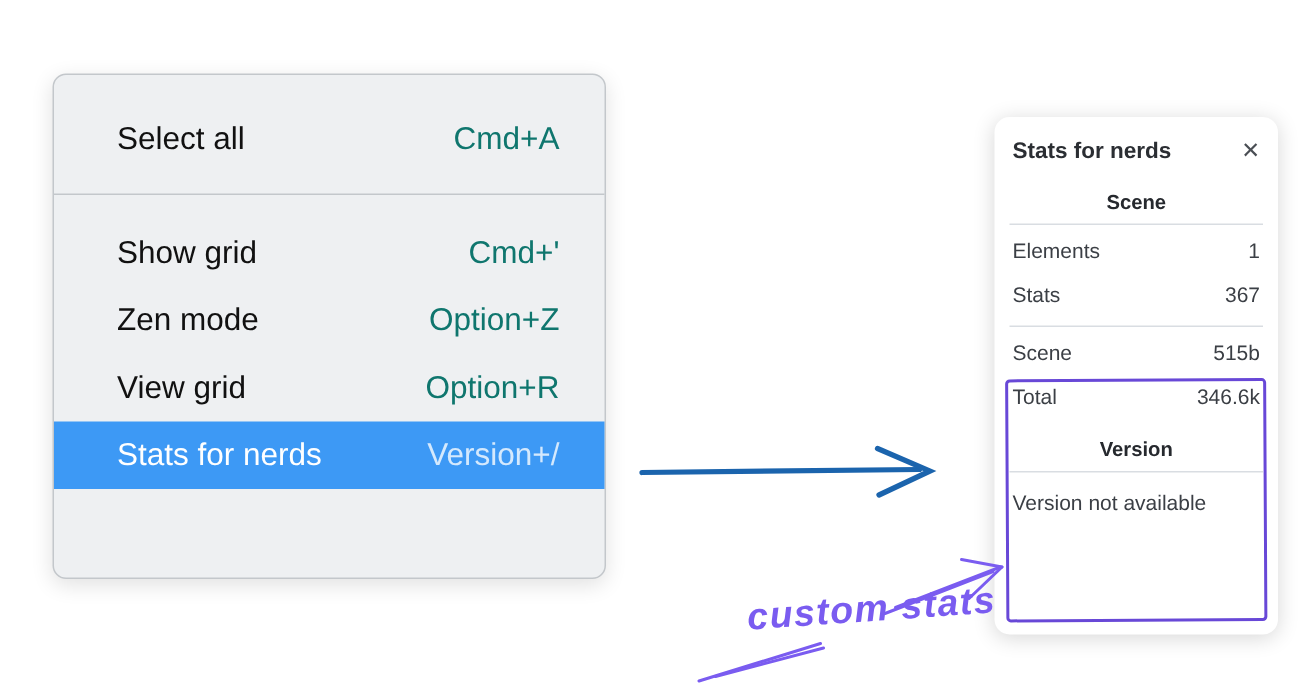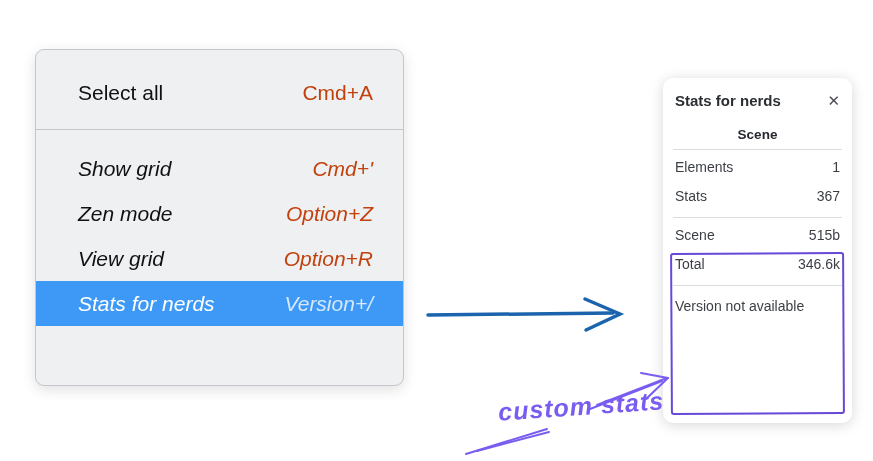--- a/index.html
+++ b/index.html
@@ -10,28 +10,28 @@
   }
 
   
   .menu{
     position:absolute;left:35px;top:49px;width:369px;height:337px;
     background:#eef0f2;border:1px solid #c3c7cb;border-radius:9px;
     box-shadow:0 4px 14px rgba(0,0,0,.12);
     box-sizing:border-box;
   }
   .menu-group-1{padding-top:20px;padding-bottom:14px;}
-  .menu-group-2{padding-top:16px;padding-bottom:23px;font-style:italic;}
+  .menu-group-2{padding-top:16px;padding-bottom:23px;}
   .menu-divider{border-top:1px solid #c3c7cb;margin:0;}
   .menu-item{
     display:flex;justify-content:space-between;align-items:center;
     height:45px;padding:0 30px 0 42px;cursor:default;
     font-size:21px;color:#111;
   }
-  .mi-shortcut{color:#c2410c;}
+  .mi-shortcut{color:#0f766e;}
   .menu-item.highlight{background:#3d99f5;color:#ffffff;}
   .menu-item.highlight .mi-shortcut{color:rgba(255,255,255,.78);}
 
   
   .panel{
     position:absolute;left:663px;top:78px;width:189px;height:345px;
     background:#ffffff;border-radius:10px;
     box-shadow:0 2px 14px rgba(0,0,0,.16);
     box-sizing:border-box;font-size:14px;color:#3b3f45;
   }
@@ -110,20 +110,21 @@
       <span>Scene</span>
       <span class="pval">515b</span>
     </div>
     <div class="prow">
       <span>Total</span>
       <span class="pval">346.6k</span>
     </div>
   </div>
 
   <div>
+    <div class="sec-h mt12">Version</div>
     <div class="sec-div"></div>
     <div class="pnote">Version not available</div>
   </div>
 </div>
 
 <svg class="overlay" width="873" height="461" viewBox="0 0 873 461">
 
   <g fill="none" stroke-linecap="round">
     <line x1="428" y1="315" x2="613" y2="313" stroke-width="3.5" stroke="#1b64ad"></line>
     <polyline points="585,299 620,314 586,330" stroke-width="3.5" stroke="#1b64ad"></polyline>

